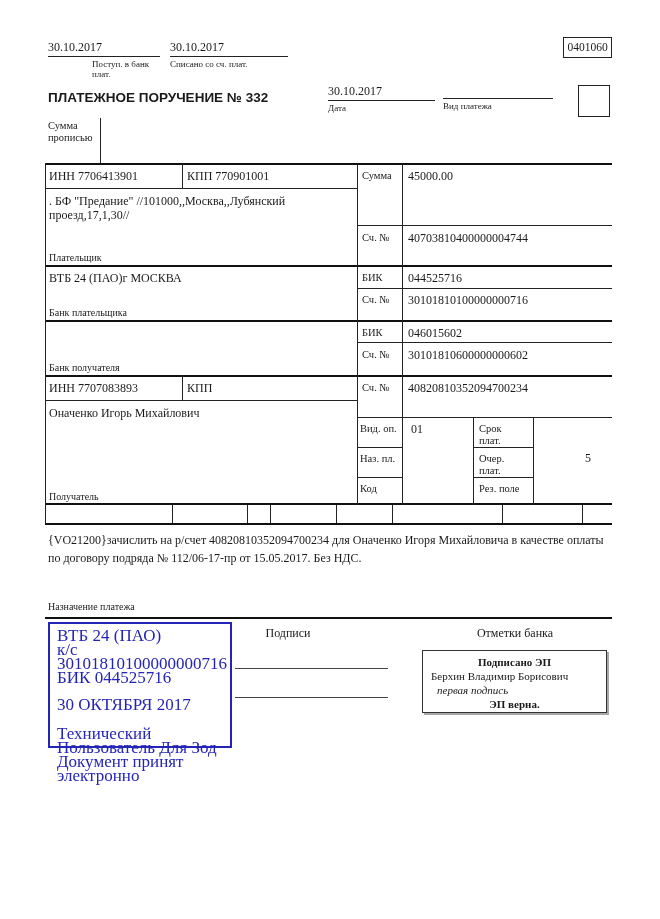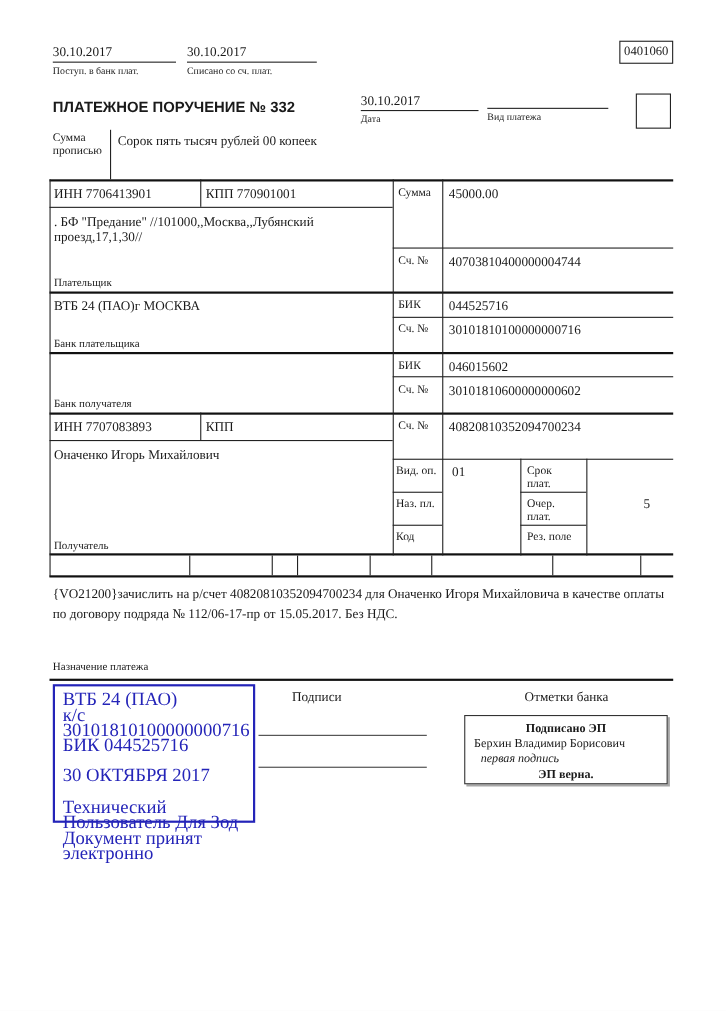--- a/index.html
+++ b/index.html
@@ -26,21 +26,21 @@
   .taxrow > div { border-right:1px solid #222; height:100%; }
   .taxrow > div:last-child { border-right:none; }
 </style>
 </head>
 <body>
 
 <div class="page">
 
   <div class="abs" style="left:48px; top:40px; width:112px;">
     <div class="val u" style="padding-bottom:2px;">30.10.2017</div>
-    <div class="tiny" style="margin-top:3px;">Поступ. в банк плат.</div>
+    <div class="tiny" style="margin-top:3px;margin-left:44px;">Поступ. в банк плат.</div>
   </div>
   <div class="abs" style="left:170px; top:40px; width:118px;">
     <div class="val u" style="padding-bottom:2px;">30.10.2017</div>
     <div class="tiny" style="margin-top:3px;">Списано со сч. плат.</div>
   </div>
   <div class="abs codebox" style="left:563px; top:37px; width:49px; height:21px;">0401060</div>
 
   <div class="abs title" style="left:48px; top:90px;">ПЛАТЕЖНОЕ ПОРУЧЕНИЕ № 332</div>
   <div class="abs" style="left:328px; top:84px; width:107px;">
     <div class="val u" style="padding-bottom:2px;">30.10.2017</div>
@@ -48,21 +48,20 @@
   </div>
   <div class="abs" style="left:443px; top:84px; width:110px;">
     <div class="u" style="height:15px;"></div>
     <div class="tiny" style="margin-top:3px;">Вид платежа</div>
   </div>
   <div class="abs" style="left:578px; top:85px; width:32px; height:32px; border:1px solid #222;"></div>
 
   <div class="abs" style="left:45px; top:118px; width:567px; height:45px;">
     <div class="vl" style="left:55px; top:0; height:45px;"></div>
     <div class="abs lbl" style="left:3px; top:2px; width:50px;">Сумма прописью</div>
-    <div class="abs val" style="left:62px; top:3px; width:500px;">Сорок пять тысяч рублей 00 копеек</div>
   </div>
 
   <div class="abs" style="left:45px; top:163px; width:567px; height:287px;">
 
     <div class="hl2" style="left:0; top:0; width:567px;"></div>
     <div class="hl" style="left:0; top:25px; width:312px;"></div>
     <div class="hl2" style="left:0; top:102px; width:567px;"></div>
     <div class="hl2" style="left:0; top:157px; width:567px;"></div>
     <div class="hl2" style="left:0; top:212px; width:567px;"></div>
     <div class="hl" style="left:0; top:237px; width:312px;"></div>

